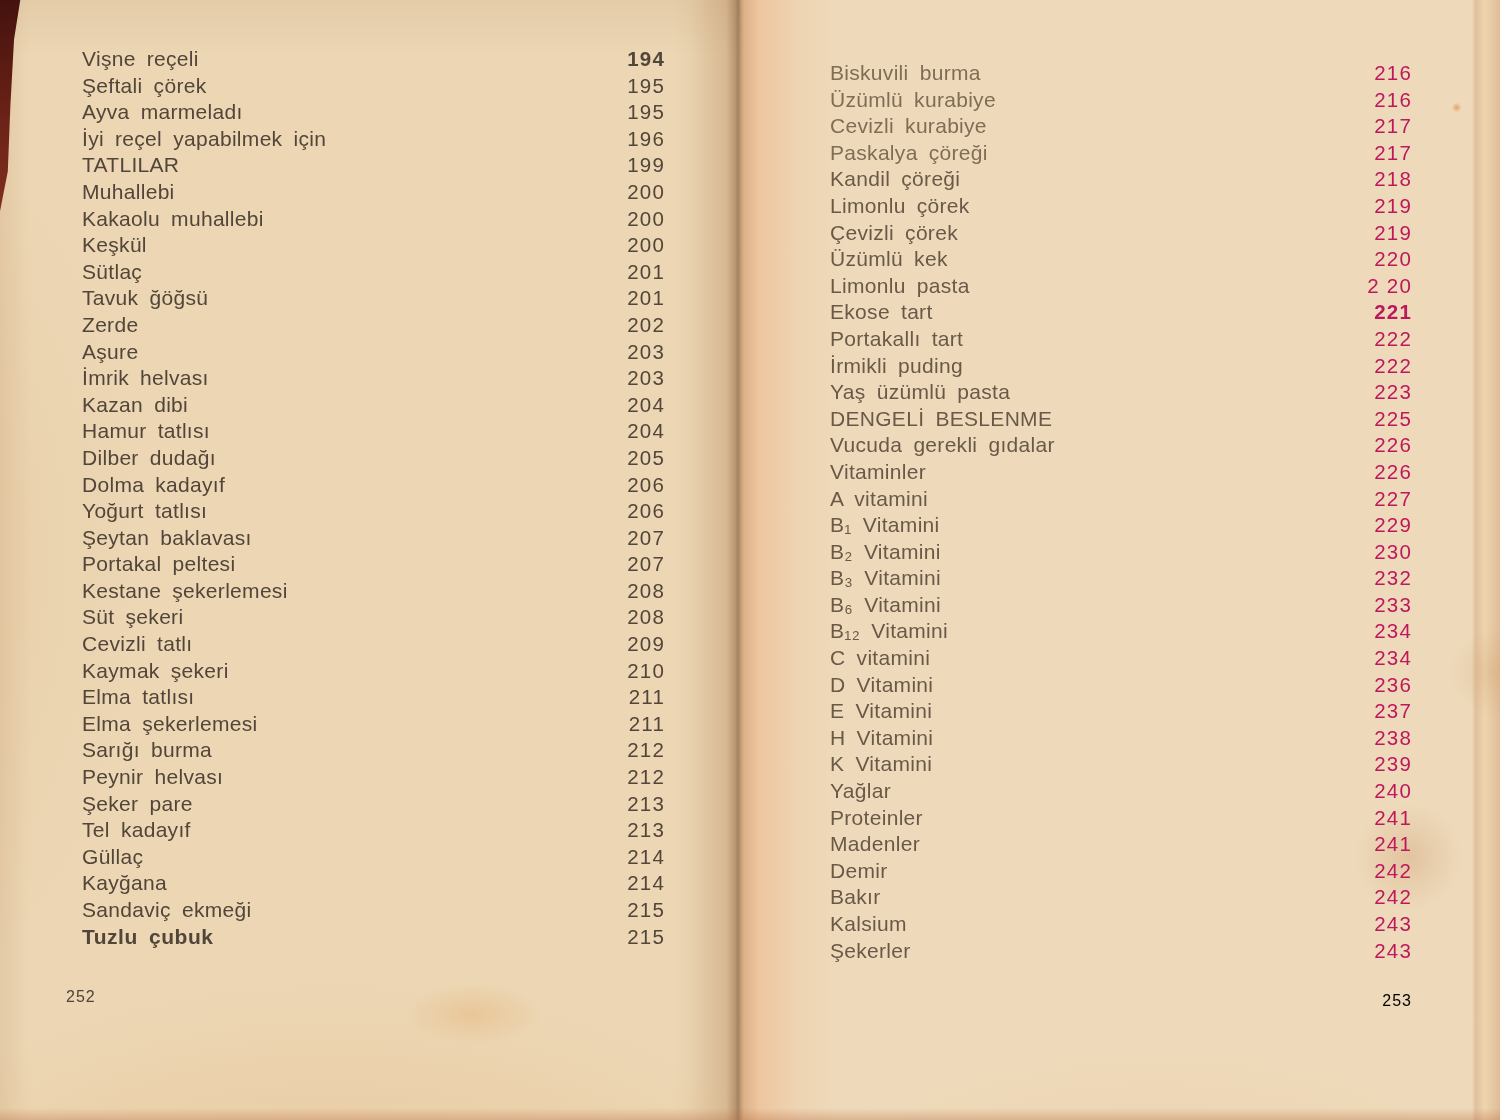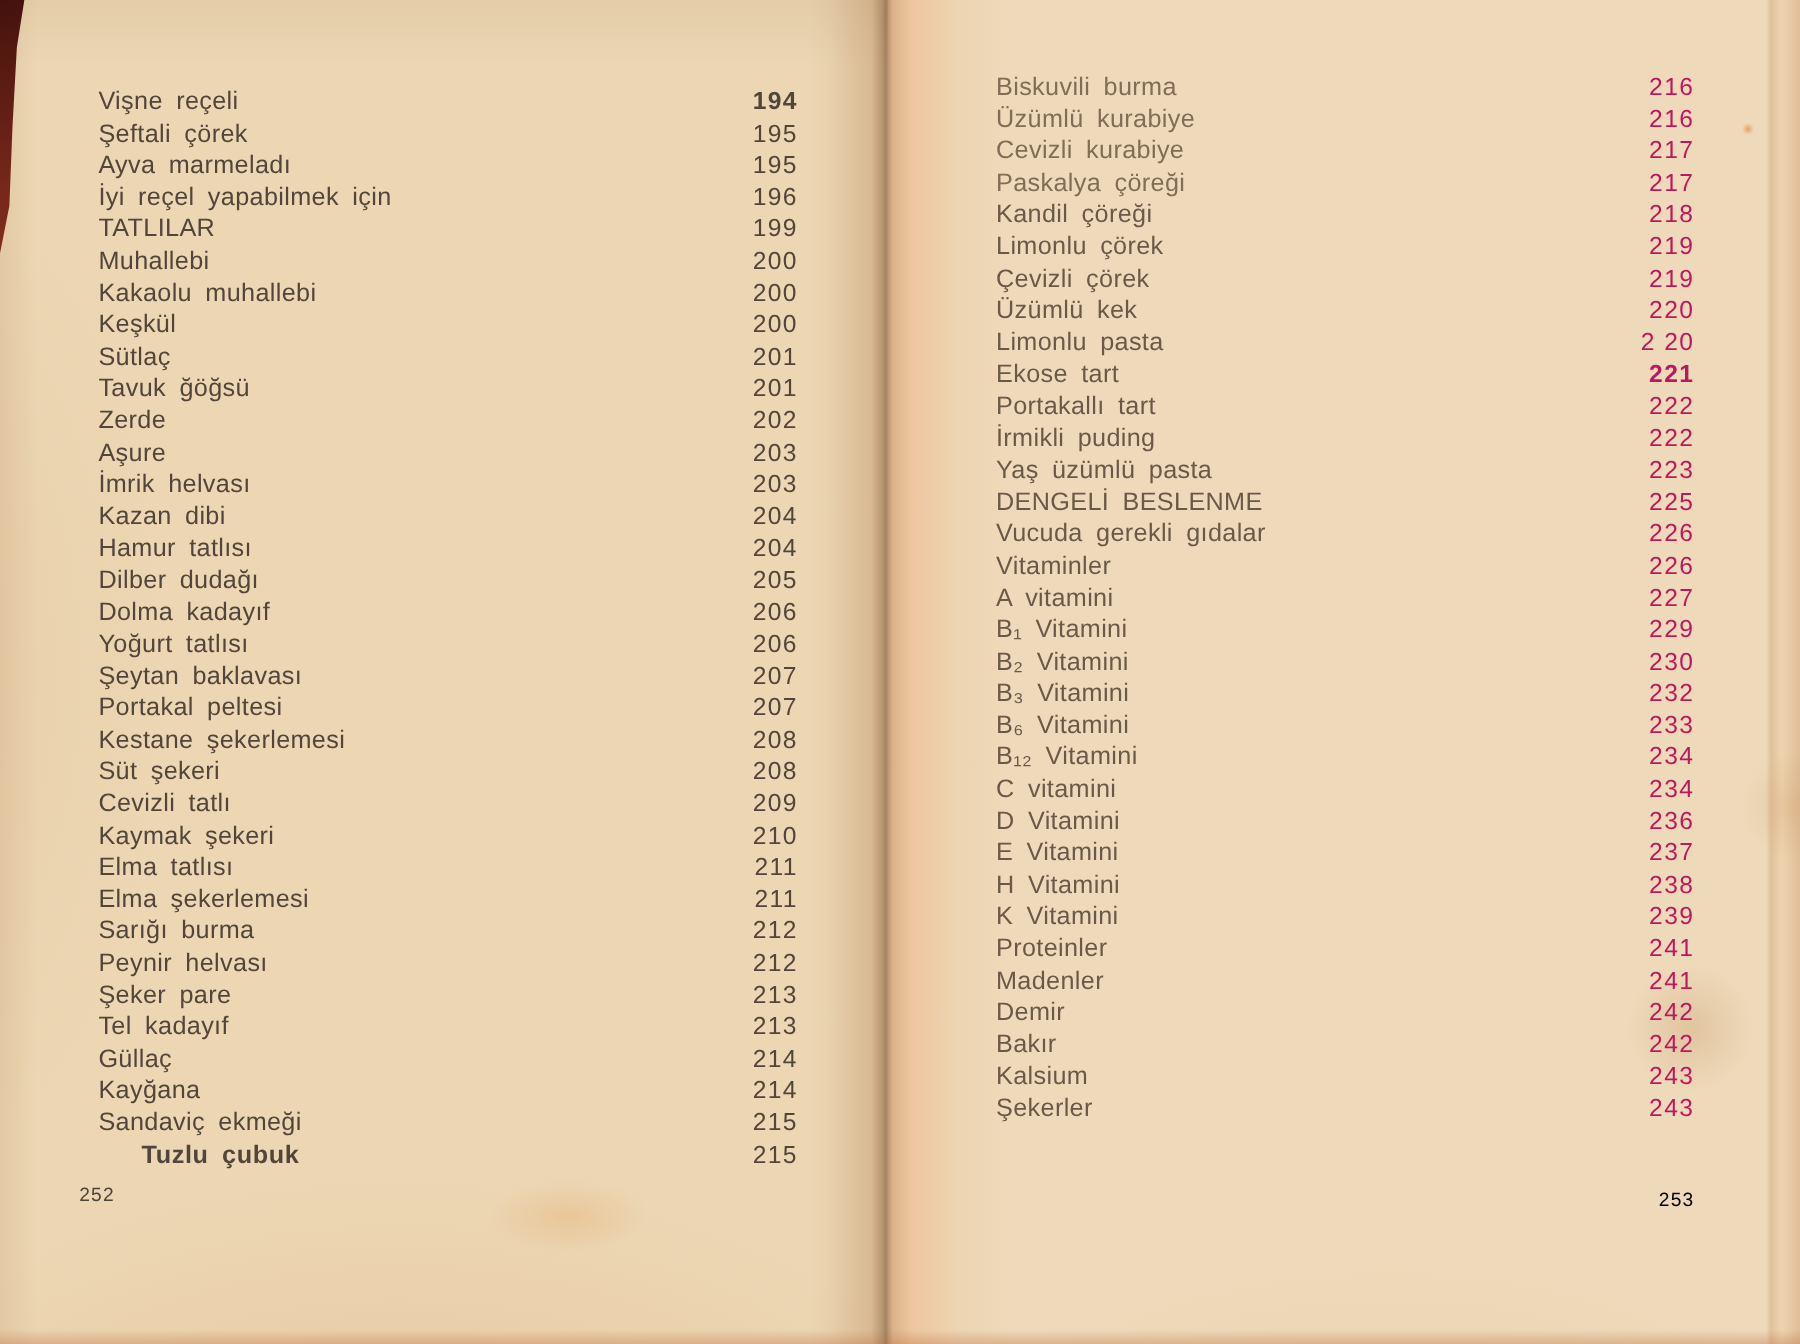--- a/index.html
+++ b/index.html
@@ -58,35 +58,35 @@
     clip-path: polygon(0 0, 78% 0, 54% 18%, 40% 48%, 30% 78%, 0 96%);
   }
 
   .bottom-shadow {
     position: absolute; left: 0; bottom: 0; width: 100%; height: 12px;
     background: linear-gradient(to bottom, transparent, rgba(180,105,60,0.32));
     pointer-events: none;
   }
 
   .toc { position: absolute; box-sizing: border-box; }
-  .toc-left  { left: 0;     top: 72px; width: 740px; padding: 0 75px 0 82px; }
+  .toc-left  { left: 0;     top: 46px; width: 740px; padding: 0 75px 0 82px; }
   .toc-right { left: 740px; top: 60px; width: 760px; padding: 0 88px 0 90px; }
 
   .row {
     display: flex; justify-content: space-between; align-items: baseline;
     height: 26.6px; line-height: 26.6px;
     font-size: 21px; letter-spacing: 0.3px; white-space: nowrap;
   }
   .toc-left  .row { color: var(--ink-left, #52463a); }
   .toc-right .row { color: var(--ink-right, #6a5948); }
   .row .t { word-spacing: 5px; }
   .row .n { font-size: 20.5px; letter-spacing: 1.2px; }
   .toc-right .row .n { color: #be185d; }
   .row.faded { color: #7f6d55; }
-  .row.bold-t .t { font-weight: bold; letter-spacing: 0.5px; margin-left: 36px; }
+  .row.bold-t .t { font-weight: bold; letter-spacing: 0.5px; }
   .row.bold-p .n { font-weight: bold; }
 
   .folio {
     position: absolute; font-size: 16px; letter-spacing: 1px;
     color: #4f443a;
   }
   .folio-left  { left: 66px;  top: 988px; }
   .folio-right { right: 88px; top: 992px; color: #000000; }
 </style>
 </head>
@@ -402,20 +402,24 @@
   <div class="row">
     <span class="t">H Vitamini</span>
     <span class="n">238</span>
   </div>
 
   <div class="row">
     <span class="t">K Vitamini</span>
     <span class="n">239</span>
   </div>
 
+  <div class="row">
+    <span class="t">Yağlar</span>
+    <span class="n">240</span>
+  </div>
 
   <div class="row">
     <span class="t">Proteinler</span>
     <span class="n">241</span>
   </div>
 
   <div class="row">
     <span class="t">Madenler</span>
     <span class="n">241</span>
   </div>

